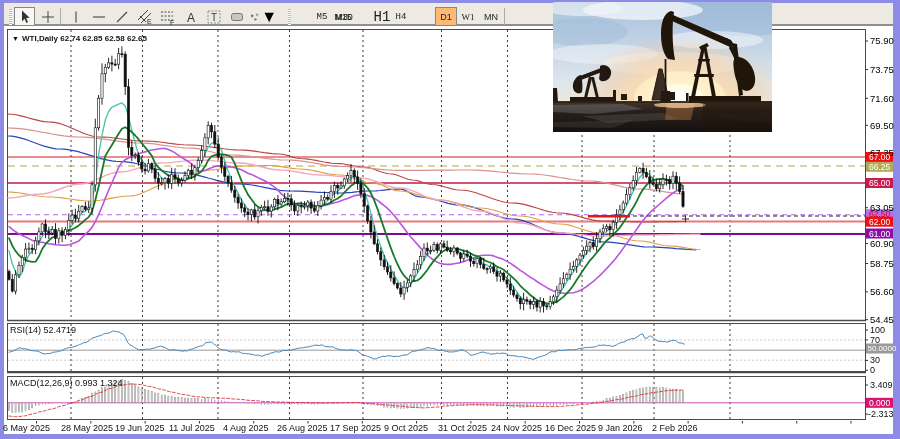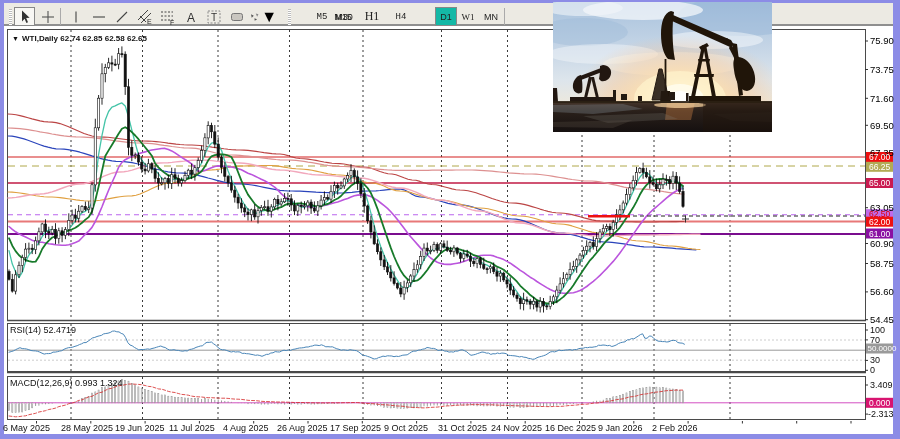--- a/index.html
+++ b/index.html
@@ -77,23 +77,23 @@
         <path d="M10,4 l4,1 l-2,3.5 Z" fill="#888"></path>
         <path d="M8,11 l4,1.5 l-3.5,2 Z" fill="#555"></path>
       </svg>
       <span style="&quot;font-size:5px;color:#222;margin-left:-4px;transform:scale(0.9)&quot;">▼</span>
     </div>
     <div style="position:absolute;left:284px;top:6px;width:3px;height:16px;background-image:repeating-linear-gradient(#bbb 0 1px,#fff 1px 2px);"></div>
     <div style="position:absolute;left:290px;top:20px;width:20px;height:19px;display:flex;align-items:center;justify-content:center;font-size:9px;color:#222;font-family:Liberation Mono, monospace">M1</div>
     <div style="position:absolute;left:308px;top:4px;width:20px;height:19px;display:flex;align-items:center;justify-content:center;font-size:9px;color:#222;font-family:Liberation Mono, monospace">M5</div>
     <div style="position:absolute;left:328px;top:4px;width:22px;height:19px;display:flex;align-items:center;justify-content:center;font-size:9px;color:#222;font-family:Liberation Sans, sans-serif">M15</div>
     <div style="position:absolute;left:329px;top:4px;width:22px;height:19px;display:flex;align-items:center;justify-content:center;font-size:9px;color:#222;font-family:'Liberation Sans',sans-serif">M30</div>
-    <div style="position:absolute;left:358px;top:4px;width:20px;height:19px;display:flex;align-items:center;justify-content:center;font-size:12px;color:#222;font-family:Liberation Serif, serif">H1</div>
+    <div style="position:absolute;left:368px;top:4px;width:20px;height:19px;display:flex;align-items:center;justify-content:center;font-size:14px;color:#222;font-family:Liberation Mono, monospace">H1</div>
     <div style="position:absolute;left:387px;top:4px;width:20px;height:19px;display:flex;align-items:center;justify-content:center;font-size:9px;color:#222;font-family:Liberation Mono, monospace">H4</div>
-    <div style="position:absolute;left:431px;top:4px;width:22px;height:19px;border:1px solid #888;background:#14b8a6;display:flex;align-items:center;justify-content:center;font-size:9px;color:#222;font-family:'Liberation Sans',sans-serif">D1</div>
+    <div style="position:absolute;left:431px;top:4px;width:22px;height:19px;border:1px solid #888;background:#fdba74;display:flex;align-items:center;justify-content:center;font-size:9px;color:#222;font-family:'Liberation Sans',sans-serif">D1</div>
     <div style="position:absolute;left:454px;top:4px;width:20px;height:19px;display:flex;align-items:center;justify-content:center;font-size:9px;color:#222;font-family:Liberation Serif, serif">W1</div>
     <div style="position:absolute;left:477px;top:4px;width:20px;height:19px;display:flex;align-items:center;justify-content:center;font-size:9px;color:#222;font-family:Liberation Sans, sans-serif">MN</div>
     <div style="position:absolute;left:500px;top:5px;width:1px;height:17px;background:#aaa"></div>
   </div>
 <div style="position:absolute;left:4px;top:26px;width:889px;height:408px;background:#fff"></div>
 <svg width="900" height="439" viewBox="0 0 900 439" xmlns="http://www.w3.org/2000/svg" style="position:absolute;left:0;top:0">
     <rect x="7.5" y="29.5" width="858" height="291" fill="none" stroke="#4a4a4a" stroke-width="1"></rect>
     <line x1="71" y1="30" x2="71" y2="320" stroke="#3a3a3a" stroke-width="1" stroke-dasharray="2,3"></line>
     <line x1="71" y1="324" x2="71" y2="371" stroke="#3a3a3a" stroke-width="1" stroke-dasharray="2,3"></line>
     <line x1="71" y1="377" x2="71" y2="419" stroke="#3a3a3a" stroke-width="1" stroke-dasharray="2,3"></line>

